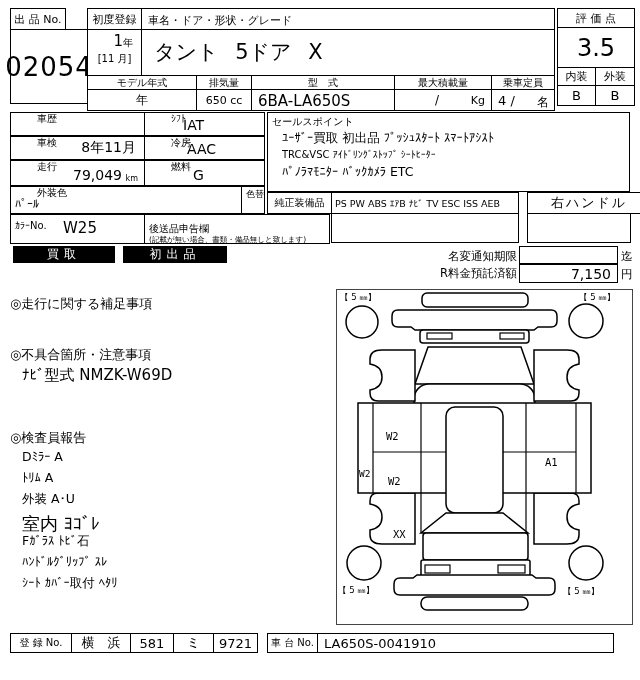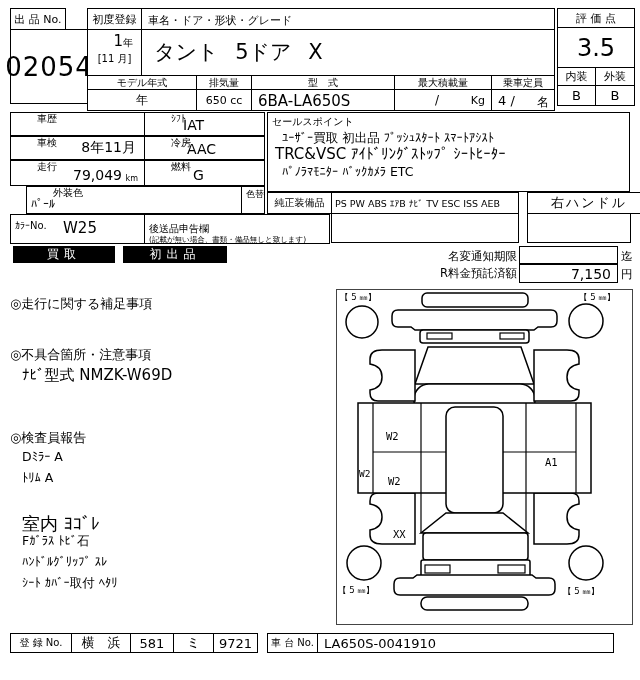--- a/index.html
+++ b/index.html
@@ -77,38 +77,38 @@
   </div>
   <div class="cell" style="left:10px;top:160px;width:135px;height:26px">
     <span class="lab">走行</span>
     <span class="val" style="right:22px;font-size:14px">79,049</span>
     <span class="val" style="right:6px;font-size:8px">km</span>
   </div>
   <div class="cell" style="left:144px;top:160px;width:121px;height:26px">
     <span class="lab">燃料</span>
     <span class="val" style="left:48px;font-size:14px">G</span>
   </div>
-  <div class="cell" style="left:26px;top:186px;width:232px;height:28px">
+  <div class="cell" style="left:10px;top:186px;width:232px;height:28px">
     <span class="lab">外装色</span>
     <span class="val" style="left:4px;font-size:12px">ﾊﾟｰﾙ</span>
   </div>
   <div class="cell" style="left:241px;top:186px;width:24px;height:28px;font-size:9px;text-align:right;padding-top:1px">色替</div>
   <div class="cell" style="left:10px;top:214px;width:135px;height:30px">
     <span style="position:absolute;top:5px;left:4px;font-size:10px">ｶﾗｰNo.</span>
     <span style="position:absolute;top:4px;left:52px;font-size:15px">W25</span>
   </div>
   <div class="cell" style="left:144px;top:214px;width:186px;height:30px;padding:8px 0 0 4px">
     <div style="font-size:10px;line-height:1.2">後送品申告欄</div>
     <div style="font-size:7.5px;line-height:1.2;white-space:nowrap">(記載が無い場合、書類・備品無しと致します)</div>
   </div>
 
   <div class="cell" style="left:267px;top:112px;width:363px;height:80px;padding:2px 5px 0 4px">
     <div style="font-size:10px">セールスポイント</div>
     <div style="margin-left:10px;font-size:12.5px;line-height:17px;white-space:nowrap">ﾕｰｻﾞｰ買取 初出品 ﾌﾟｯｼｭｽﾀｰﾄ ｽﾏｰﾄｱｼｽﾄ</div>
-    <div style="margin-left:3px;font-size:15px;line-height:17px;white-space:nowrap">TRC&amp;VSC ｱｲﾄﾞﾘﾝｸﾞｽﾄｯﾌﾟ ｼｰﾄﾋｰﾀｰ</div>
+    <div style="margin-left:10px;font-size:10px;line-height:17px;white-space:nowrap">TRC&amp;VSC ｱｲﾄﾞﾘﾝｸﾞｽﾄｯﾌﾟ ｼｰﾄﾋｰﾀｰ</div>
     <div style="margin-left:10px;font-size:12.5px;line-height:17px;white-space:nowrap">ﾊﾟﾉﾗﾏﾓﾆﾀｰ ﾊﾞｯｸｶﾒﾗ ETC</div>
   </div>
 
   <div class="cell ctr" style="left:267px;top:192px;width:65px;height:22px;font-size:10px">純正装備品</div>
   <div class="cell" style="left:331px;top:192px;width:188px;height:22px;font-size:9.5px;padding:5px 0 0 3px;white-space:nowrap">PS PW ABS ｴｱB ﾅﾋﾞ TV ESC ISS AEB</div>
   <div class="cell ctr" style="left:527px;top:192px;width:124px;height:22px;font-size:13px;letter-spacing:2px">右ハンドル</div>
   <div class="cell" style="left:331px;top:213px;width:188px;height:30px"></div>
   <div class="cell" style="left:527px;top:213px;width:104px;height:30px"></div>
 
   <div class="nb badge" style="left:13px;top:246px;width:102px;height:17px">買取</div>
@@ -120,20 +120,21 @@
   <div class="nb rt" style="left:395px;top:266px;width:122px;height:15px;font-size:11.5px">R料金預託済額</div>
   <div class="cell rt" style="left:519px;top:264px;width:99px;height:19px;font-size:14px;padding:1px 6px 0 0">7,150</div>
   <div class="nb" style="left:621px;top:267px;width:16px;height:15px;font-size:11.5px">円</div>
 
   <div class="nb" style="left:10px;top:295px;width:310px;height:16px;font-size:13px">◎走行に関する補足事項</div>
   <div class="nb" style="left:10px;top:346px;width:310px;height:16px;font-size:13px">◎不具合箇所・注意事項</div>
   <div class="nb" style="left:22px;top:366px;width:300px;height:16px;font-size:15px">ﾅﾋﾞ型式 NMZK-W69D</div>
   <div class="nb" style="left:10px;top:429px;width:310px;height:16px;font-size:13px">◎検査員報告</div>
   <div class="nb" style="left:22px;top:449px;width:260px;height:18px;font-size:12.5px">Dﾐﾗｰ A</div>
   <div class="nb" style="left:22px;top:470px;width:260px;height:18px;font-size:12.5px">ﾄﾘﾑ A</div>
+  <div class="nb" style="left:22px;top:491px;width:260px;height:18px;font-size:12.5px">外装 A･U</div>
   <div class="nb" style="left:22px;top:512px;width:260px;height:18px;font-size:18px">室内 ﾖｺﾞﾚ</div>
   <div class="nb" style="left:22px;top:533px;width:260px;height:18px;font-size:12.5px">Fｶﾞﾗｽ ﾄﾋﾞ石</div>
   <div class="nb" style="left:22px;top:554px;width:260px;height:18px;font-size:12.5px">ﾊﾝﾄﾞﾙｸﾞﾘｯﾌﾟ ｽﾚ</div>
   <div class="nb" style="left:22px;top:575px;width:260px;height:18px;font-size:12.5px">ｼｰﾄ ｶﾊﾞｰ取付 ﾍﾀﾘ</div>
 
   <svg class="nb" style="left:336px;top:289px" width="297" height="336" viewBox="0 0 297 336">
     <rect x="0.5" y="0.5" width="296" height="335" fill="#fff" stroke="#444" stroke-width="1"></rect>
 
     <text x="4" y="11" font-size="8.5">【 5 ㎜】</text>
     <text x="243" y="11" font-size="8.5">【 5 ㎜】</text>

